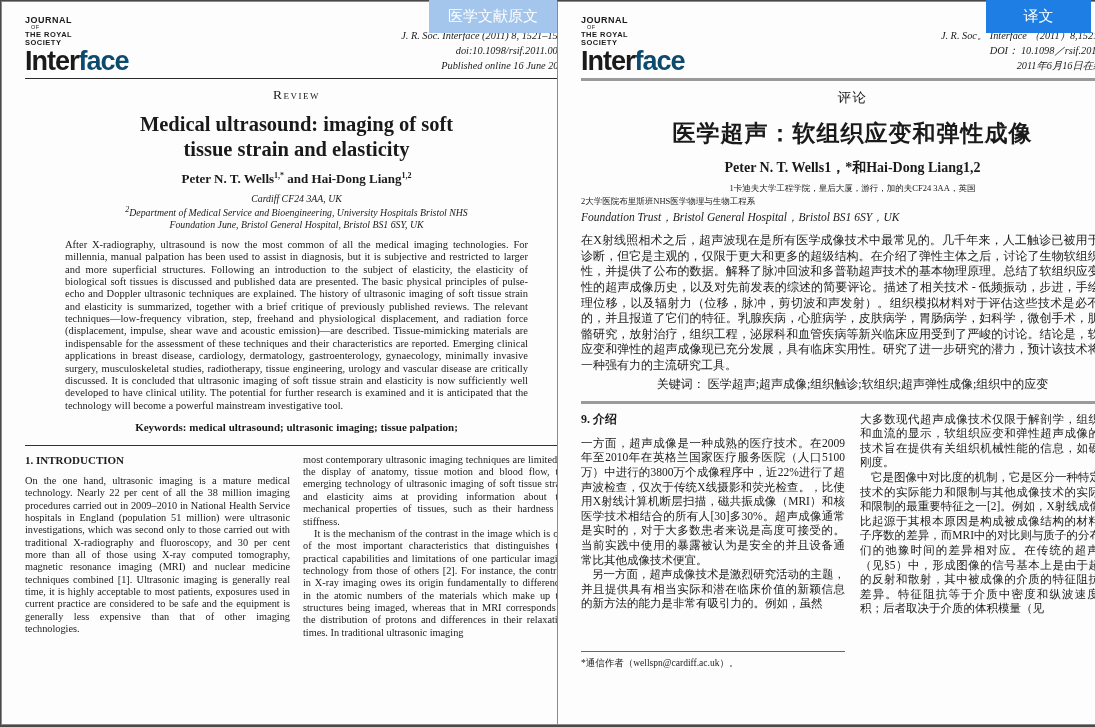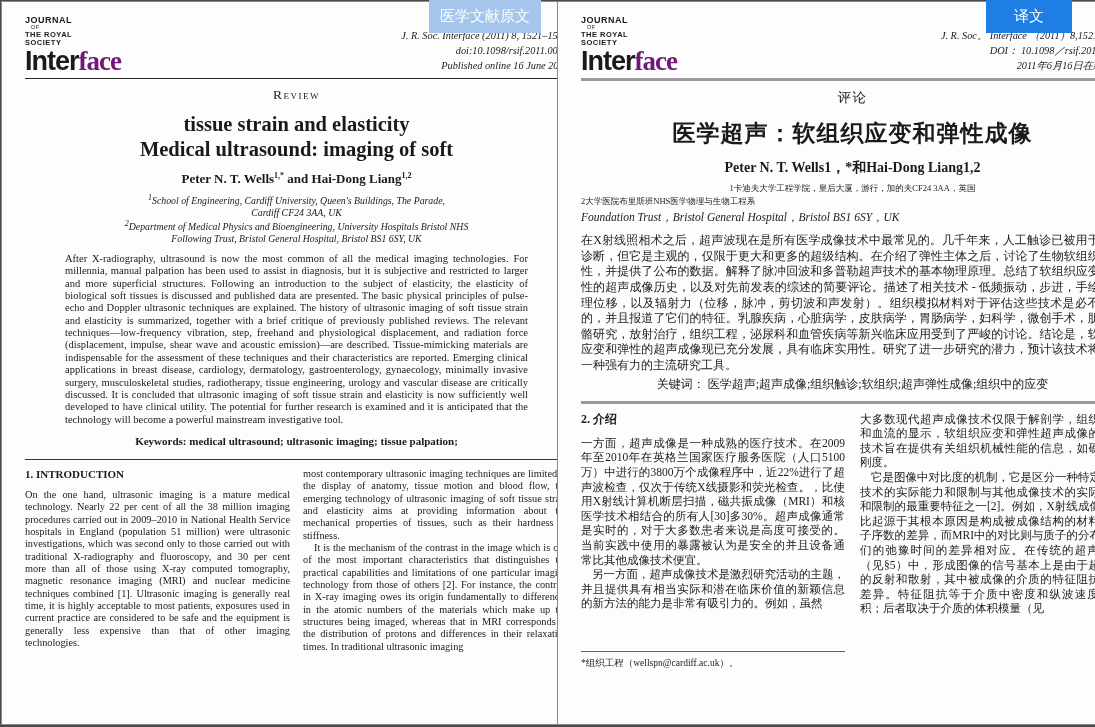--- a/index.html
+++ b/index.html
@@ -9,30 +9,30 @@
     font-family:"Liberation Serif","DejaVu Serif",serif;color:#1a1a1a;
   }
   .page{position:absolute;top:1px;height:724px;width:591px;background:#fdfdfd;
     border:1px solid #8a8a8a;box-sizing:border-box;overflow:hidden;}
   #page-left{left:1px;}
   #page-right{left:557px;}
   .inner{padding:14px 23px 0 23px;}
 
   .badge{position:absolute;top:0;height:33px;display:flex;align-items:center;justify-content:center;
     color:#fff;font-size:15px;font-family:"Liberation Sans","DejaVu Sans",sans-serif;z-index:9;cursor:pointer;}
-  #badge-left{left:429px;width:112px;background:#a4c6ec;}
-  #badge-right{left:986px;width:86px;background:#1f7ee4;}
+  #badge-left{left:429px;width:128px;background:#a4c6ec;}
+  #badge-right{left:986px;width:105px;background:#1f7ee4;}
 
   .hdr{display:flex;justify-content:space-between;align-items:flex-start;}
   .logo{font-family:"Liberation Sans","DejaVu Sans",sans-serif;line-height:1.05;}
   .logo .l1{font-weight:bold;font-size:9px;letter-spacing:.5px;}
   .logo .l2{font-size:5.5px;letter-spacing:.5px;padding-left:6px;}
   .logo .l3,.logo .l4{font-weight:bold;font-size:7.5px;letter-spacing:.5px;}
   .logo .name{font-weight:bold;font-size:27px;line-height:1;letter-spacing:-1px;margin-top:1px;}
-  .logo .name .gray{color:#701a75;font-family:Liberation Serif, serif;}
+  .logo .name .gray{color:#0c4a6e;}
   .cite{font-style:italic;font-size:10.3px;line-height:1.45;text-align:right;padding-top:13px;}
   .hdr-rule{border:none;border-top:1.5px solid #2a2a2a;margin:3px 0 0;}
   .hdr-rule.thick{border-top:3.5px solid #9a9a9a;}
 
   .section-label{text-align:center;font-size:13.5px;margin-top:8px;letter-spacing:1.5px;font-variant:small-caps;}
   .title{text-align:center;font-weight:bold;font-size:20.5px;line-height:1.22;margin-top:9px;}
   .title-cn{text-align:center;font-weight:600;font-size:23px;letter-spacing:1px;margin-top:11px;}
   .authors{text-align:center;font-weight:bold;font-size:13px;margin-top:9px;}
   sup{font-size:8px;}
   .affils{text-align:center;font-style:italic;font-size:9.8px;line-height:1.2;margin-top:6px;}
@@ -76,29 +76,28 @@
       </div>
       <div class="cite">
         <div>J. R. Soc. Interface (2011) 8, 1521–1549</div>
         <div>doi:10.1098/rsif.2011.0054</div>
         <div>Published online 16 June 2011</div>
       </div>
     </div>
     <hr class="hdr-rule">
     <div class="section-label">Review</div>
     <div class="title">
+      <div>Medical ultrasound: imaging of soft</div>
       <div>tissue strain and elasticity</div>
-      <div>Medical ultrasound: imaging of soft</div>
     </div>
     <div class="authors"><span>Peter N. T. Wells</span><sup>1,*</sup><span> and Hai-Dong Liang</span><sup>1,2</sup></div>
     <div class="affils">
-      <div><sup>1</sup><span>School of Engineering, Cardiff University, Queen's Buildings, The Parade,</span></div>
       <div>Cardiff CF24 3AA, UK</div>
-      <div><sup>2</sup><span>Department of Medical Physics and Bioengineering, University Hospitals Bristol NHS</span></div>
-      <div>Following Trust, Bristol General Hospital, Bristol BS1 6SY, UK</div>
+      <div><sup>2</sup><span>Department of Medical Service and Bioengineering, University Hospitals Bristol NHS</span></div>
+      <div>Foundation June, Bristol General Hospital, Bristol BS1 6SY, UK</div>
     </div>
     <div class="abstract">After X-radiography, ultrasound is now the most common of all the medical imaging technologies. For millennia, manual palpation has been used to assist in diagnosis, but it is subjective and restricted to larger and more superficial structures. Following an introduction to the subject of elasticity, the elasticity of biological soft tissues is discussed and published data are presented. The basic physical principles of pulse-echo and Doppler ultrasonic techniques are explained. The history of ultrasonic imaging of soft tissue strain and elasticity is summarized, together with a brief critique of previously published reviews. The relevant techniques—low-frequency vibration, step, freehand and physiological displacement, and radiation force (displacement, impulse, shear wave and acoustic emission)—are described. Tissue-mimicking materials are indispensable for the assessment of these techniques and their characteristics are reported. Emerging clinical applications in breast disease, cardiology, dermatology, gastroenterology, gynaecology, minimally invasive surgery, musculoskeletal studies, radiotherapy, tissue engineering, urology and vascular disease are critically discussed. It is concluded that ultrasonic imaging of soft tissue strain and elasticity is now sufficiently well developed to have clinical utility. The potential for further research is examined and it is anticipated that the technology will become a powerful mainstream investigative tool.</div>
     <div class="keywords">
       <div>Keywords: medical ultrasound; ultrasonic imaging; tissue palpation;</div>
     </div>
     <hr class="mid-rule">
     <div class="cols">
       <div class="col">
         <div class="h">1. INTRODUCTION</div>
         <p>On the one hand, ultrasonic imaging is a mature medical technology. Nearly 22 per cent of all the 38 million imaging procedures carried out in 2009–2010 in National Health Service hospitals in England (population 51 million) were ultrasonic investigations, which was second only to those carried out with traditional X-radiography and fluoroscopy, and 30 per cent more than all of those using X-ray computed tomography, magnetic resonance imaging (MRI) and nuclear medicine techniques combined [1]. Ultrasonic imaging is generally real time, it is highly acceptable to most patients, exposures used in current practice are considered to be safe and the equipment is generally less expensive than that of other imaging technologies.</p>
@@ -134,26 +133,26 @@
     <div class="affil-cn">
       <div class="c">1卡迪夫大学工程学院，皇后大厦，游行，加的夫CF24 3AA，英国</div>
       <div class="l">2大学医院布里斯班NHS医学物理与生物工程系</div>
     </div>
     <div class="foundation">Foundation Trust，Bristol General Hospital，Bristol BS1 6SY，UK</div>
     <div class="abstract-cn">在X射线照相术之后，超声波现在是所有医学成像技术中最常见的。几千年来，人工触诊已被用于辅助诊断，但它是主观的，仅限于更大和更多的超级结构。在介绍了弹性主体之后，讨论了生物软组织的弹性，并提供了公布的数据。解释了脉冲回波和多普勒超声技术的基本物理原理。总结了软组织应变和弹性的超声成像历史，以及对先前发表的综述的简要评论。描述了相关技术 - 低频振动，步进，手绘和生理位移，以及辐射力（位移，脉冲，剪切波和声发射）。组织模拟材料对于评估这些技术是必不可少的，并且报道了它们的特征。乳腺疾病，心脏病学，皮肤病学，胃肠病学，妇科学，微创手术，肌肉骨骼研究，放射治疗，组织工程，泌尿科和血管疾病等新兴临床应用受到了严峻的讨论。结论是，软组织应变和弹性的超声成像现已充分发展，具有临床实用性。研究了进一步研究的潜力，预计该技术将成为一种强有力的主流研究工具。</div>
     <div class="keywords-cn">关键词： 医学超声;超声成像;组织触诊;软组织;超声弹性成像;组织中的应变</div>
     <hr class="mid-rule thick">
     <div class="cols cols-cn">
       <div class="col col-cn">
-        <div class="h">2. 介绍</div>
+        <div class="h">9. 介绍</div>
         <p>一方面，超声成像是一种成熟的医疗技术。在2009年至2010年在英格兰国家医疗服务医院（人口5100万）中进行的3800万个成像程序中，近22%进行了超声波检查，仅次于传统X线摄影和荧光检查。，比使用X射线计算机断层扫描，磁共振成像（MRI）和核医学技术相结合的所有人[30]多30%。超声成像通常是实时的，对于大多数患者来说是高度可接受的。当前实践中使用的暴露被认为是安全的并且设备通常比其他成像技术便宜。</p>
         <p>另一方面，超声成像技术是激烈研究活动的主题，并且提供具有相当实际和潜在临床价值的新颖信息的新方法的能力是非常有吸引力的。例如，虽然</p>
         <div class="footnote">
           <hr class="fn-rule">
-          <div class="fn-text">*组织工程（wellspn@cardiff.ac.uk）。</div>
+          <div class="fn-text">*通信作者（wellspn@cardiff.ac.uk）。</div>
 
         </div>
       </div>
       <div class="col col-cn">
         <p>大多数现代超声成像技术仅限于解剖学，组织运动和血流的显示，软组织应变和弹性超声成像的新兴技术旨在提供有关组织机械性能的信息，如硬度或刚度。</p>
         <p>它是图像中对比度的机制，它是区分一种特定成像技术的实际能力和限制与其他成像技术的实际能力和限制的最重要特征之一[2]。例如，X射线成像的对比起源于其根本原因是构成被成像结构的材料的原子序数的差异，而MRI中的对比则与质子的分布和它们的弛豫时间的差异相对应。在传统的超声成像（见§5）中，形成图像的信号基本上是由于超声波的反射和散射，其中被成像的介质的特征阻抗存在差异。特征阻抗等于介质中密度和纵波速度的乘积；后者取决于介质的体积模量（见</p>
       </div>
     </div>
   </div>
 </div>

